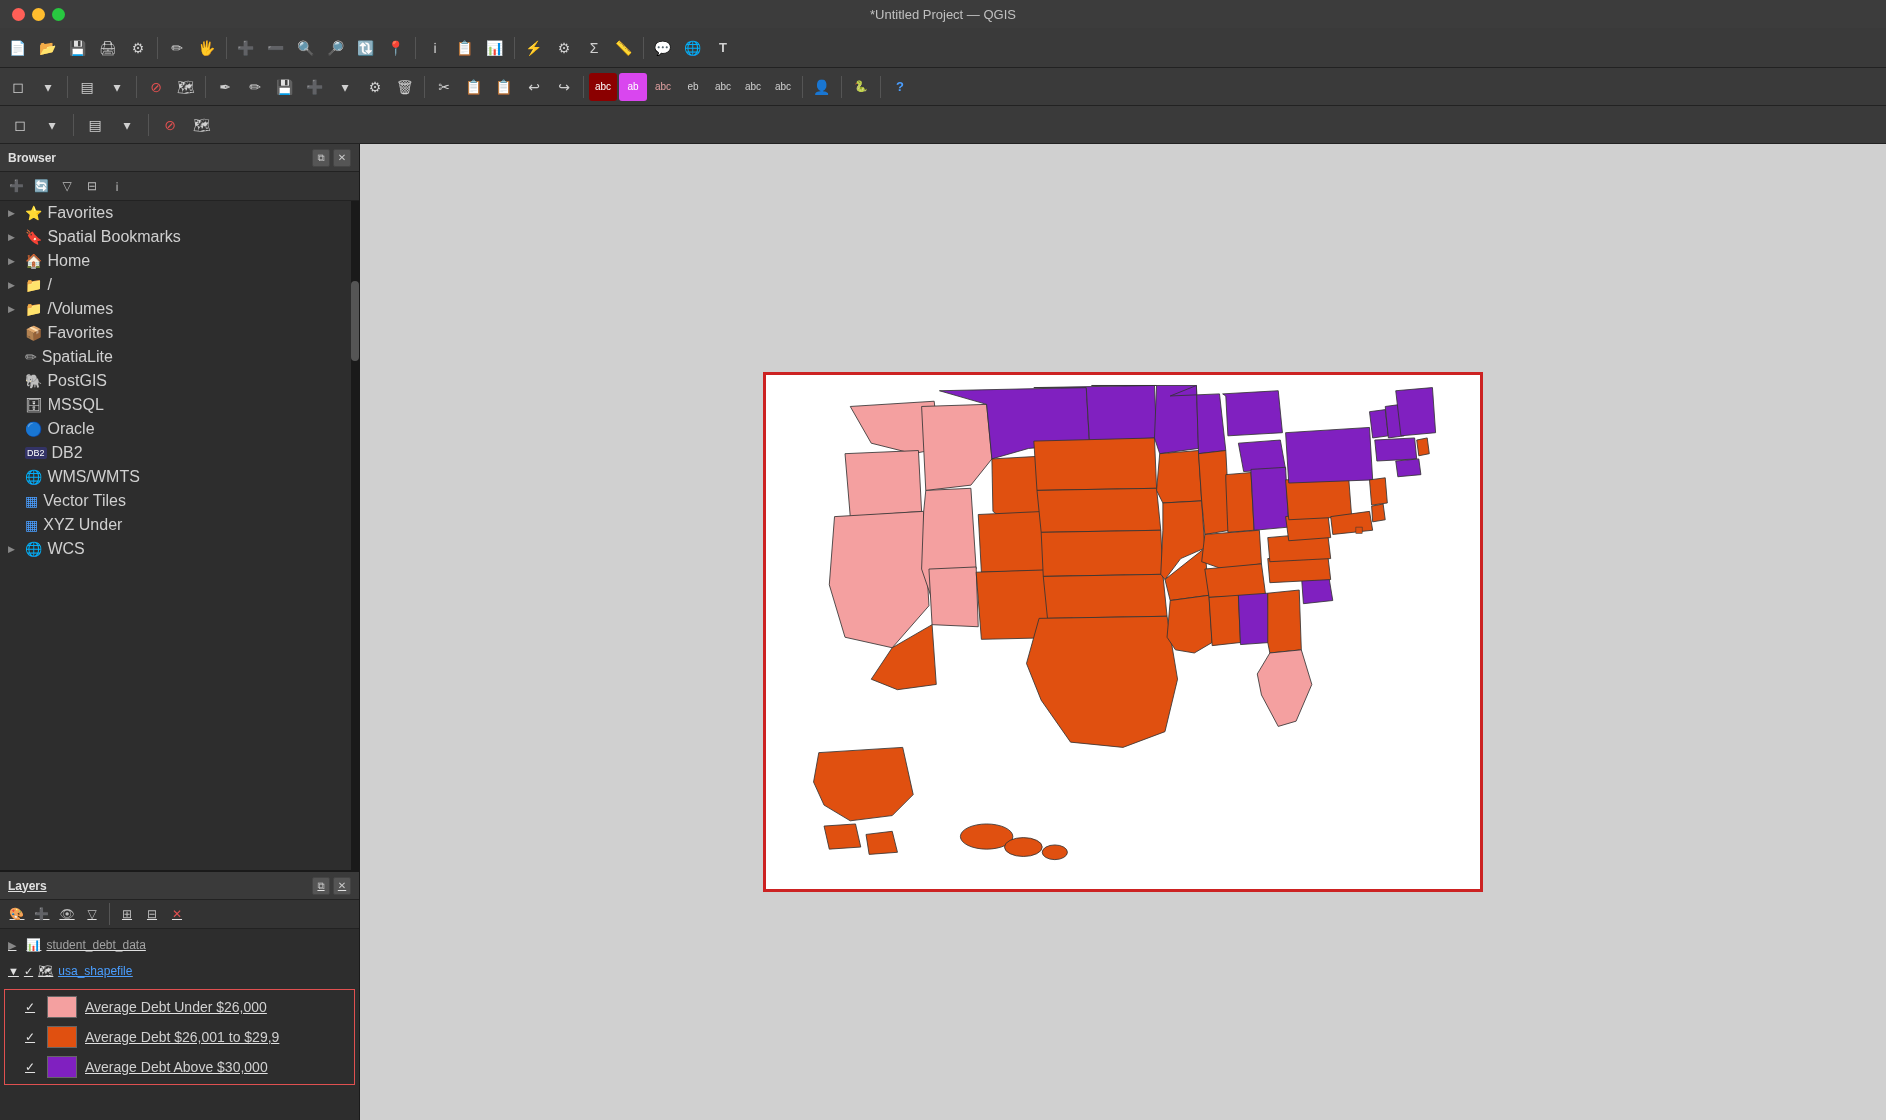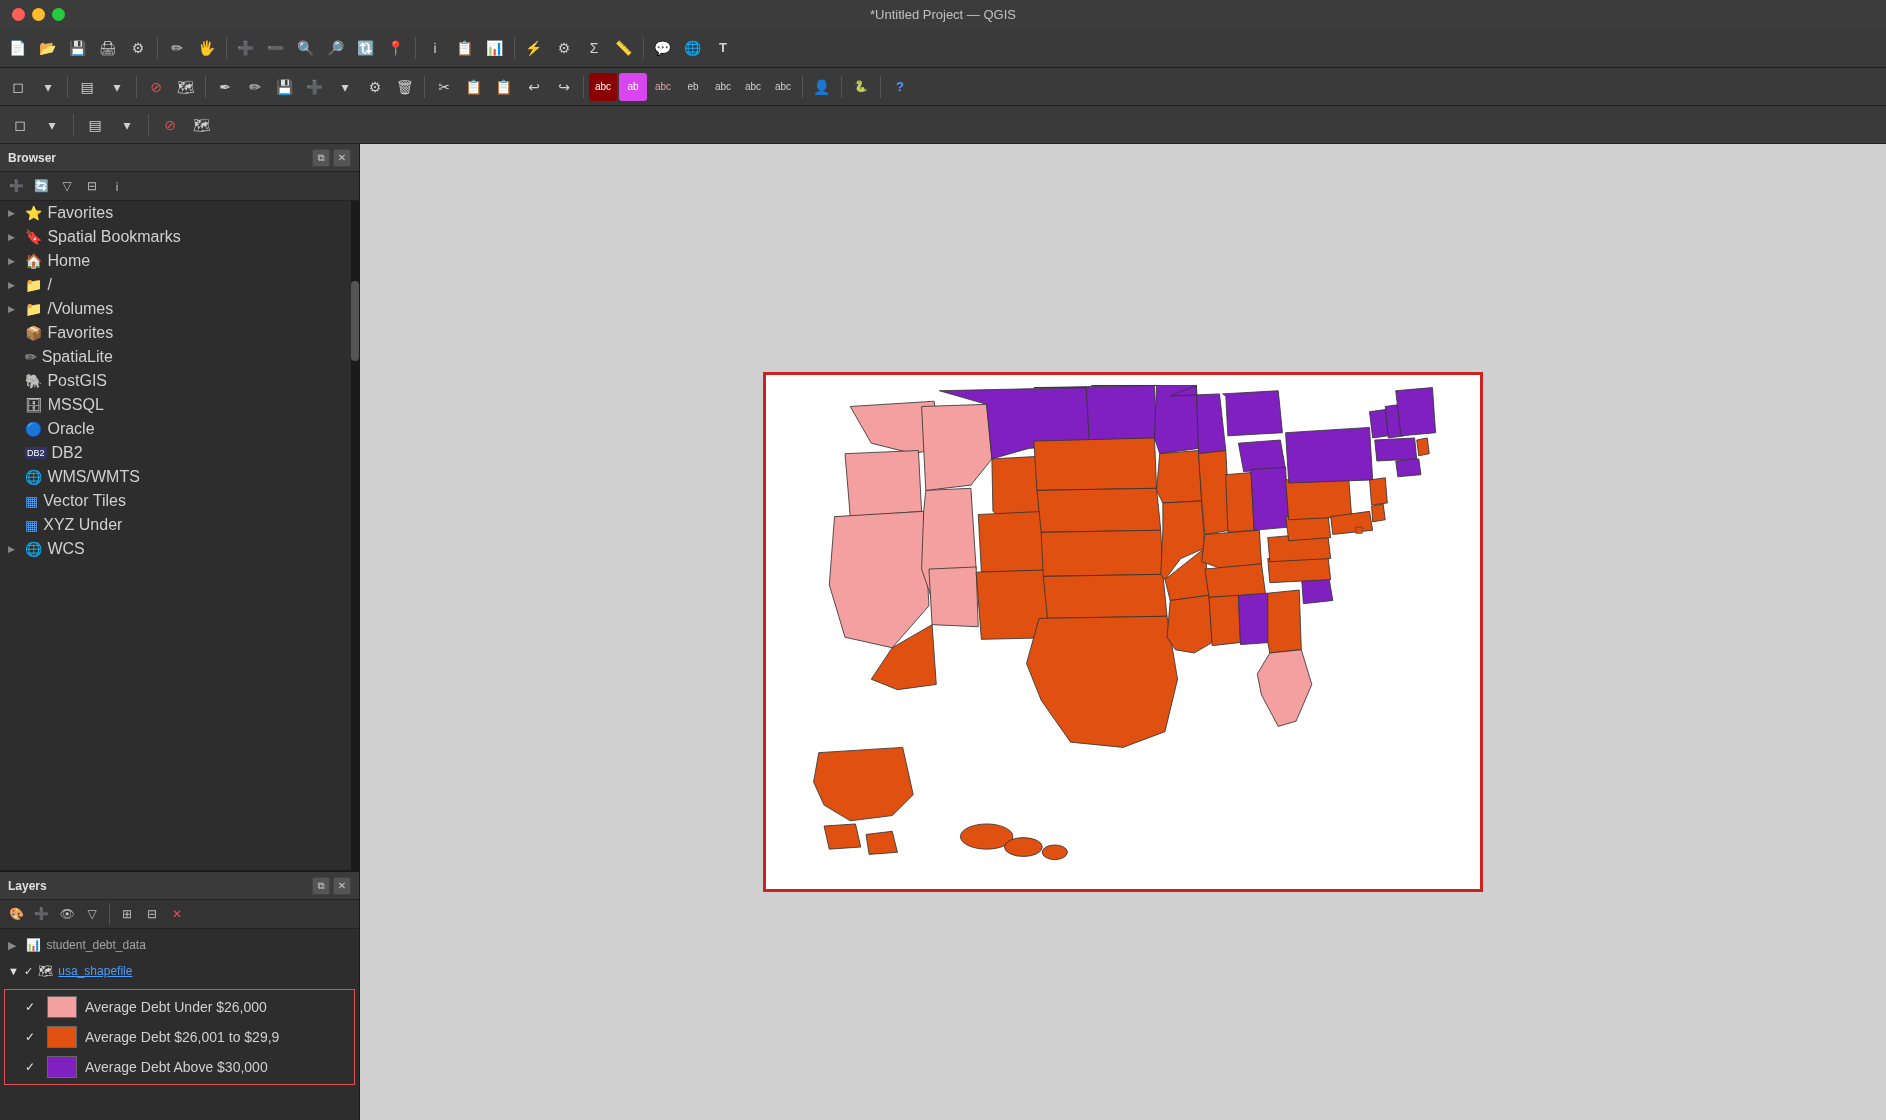--- a/index.html
+++ b/index.html
@@ -398,21 +398,21 @@
           <span class="tree-icon">🌐</span>
           <span class="tree-label">WCS</span>
         </div>
 
         <div style="position:absolute;right:0;top:0;width:8px;height:100%;background:#1a1a1a;">
           <div style="width:8px;height:80px;background:#555;border-radius:4px;position:absolute;top:80px;"></div>
         </div>
       </div>
     </div>
 
-    <div class="layers-panel" style="height: 250px; max-height: 250px;">
+    <div class="layers-panel" style="height: 250px; max-height: 250px; text-decoration: underline;">
       <div class="panel-header">
         <span class="panel-title">Layers</span>
         <div class="panel-controls">
           <div class="panel-ctrl-btn">⧉</div>
           <div class="panel-ctrl-btn">✕</div>
         </div>
       </div>
       <div class="layers-toolbar">
         <button class="sm-btn" style="color:#e05050;">🎨</button>
         <button class="sm-btn">➕</button>

